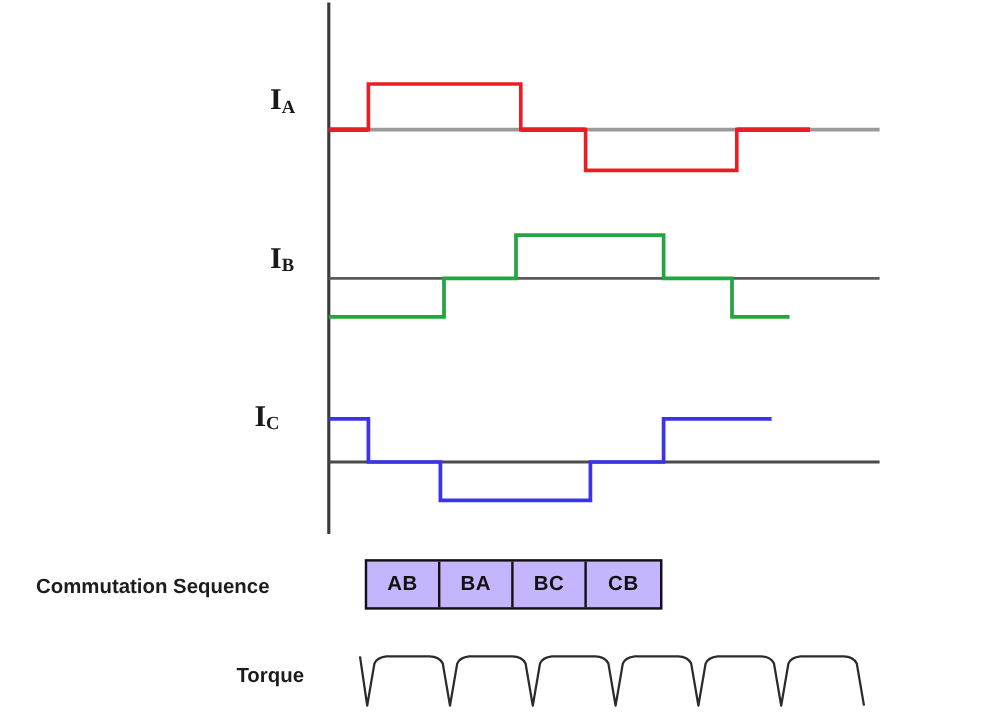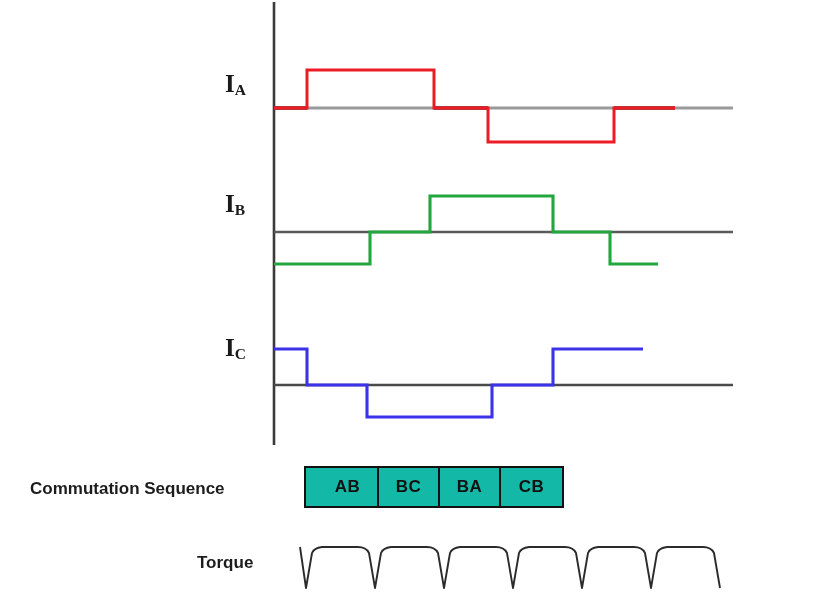--- a/index.html
+++ b/index.html
@@ -33,22 +33,21 @@
     white-space:nowrap;
   }
 
   #seq-table{
     position:absolute;
     left:304px;top:466px;
     height:42px;
     display:flex;
     border:2px solid #111;
     box-sizing:border-box;
-    background:#14b8a6;
-    padding-left:12px;
+    background:#c4b5fd;
   }
   .seq-cell{
     width:61px;
     box-sizing:border-box;
     border-right:2px solid #111;
     display:flex;align-items:center;justify-content:center;
     font-family:"Liberation Sans",sans-serif;
     font-weight:bold;
     font-size:17px;
     color:#111;
@@ -93,33 +92,33 @@
     <g>
       <line x1="274" y1="385" x2="733" y2="385" stroke="#4A4A4A" stroke-width="2.4"></line>
       <path d="M274,349 L307,349 L307,385 L367,385 L367,417 L492,417
                L492,385 L553,385 L553,349 L643,349" stroke="#3A33E8" stroke-width="3.1" fill="none" stroke-linejoin="miter" stroke-linecap="butt"></path>
     </g>
   </svg>
 
   <div class="phase-label" style="left:225px;top:70px;">
     <span>I</span><sub>A</sub>
   </div>
-  <div class="phase-label" style="left:225px;top:190px;">
+  <div class="phase-label" style="left:225px;top:202px;">
     <span>I</span><sub>B</sub>
   </div>
-  <div class="phase-label" style="left:225px;top:334px;">
+  <div class="phase-label" style="left:212px;top:334px;">
     <span>I</span><sub>C</sub>
   </div>
 
   <div class="side-label" style="left:30px;top:479px;">Commutation Sequence</div>
 
   <div id="seq-table">
     <div class="seq-cell">AB</div>
+    <div class="seq-cell">BA</div>
     <div class="seq-cell">BC</div>
-    <div class="seq-cell">BA</div>
     <div class="seq-cell">CB</div>
   </div>
 
   <div class="side-label" style="left:197px;top:553px;text-align:center;">Torque</div>
 
   <svg class="layer" viewBox="0 0 833 594" preserveAspectRatio="none">
     <path d="M300,547
              L306,588
              L312,553 Q314,548 322,547 L358,547 Q366,547 369,553
              L375,588

